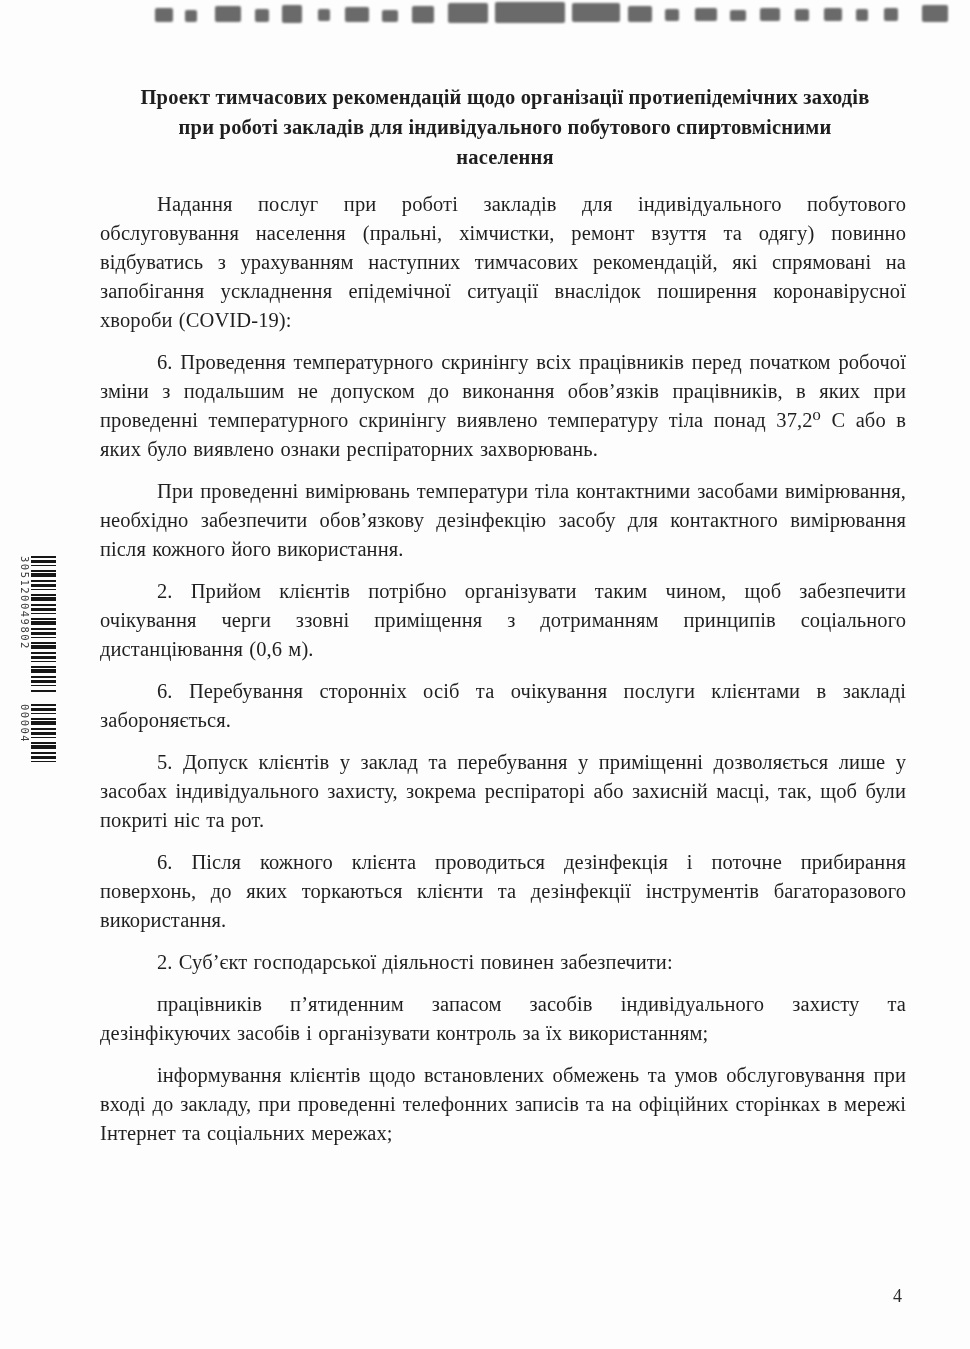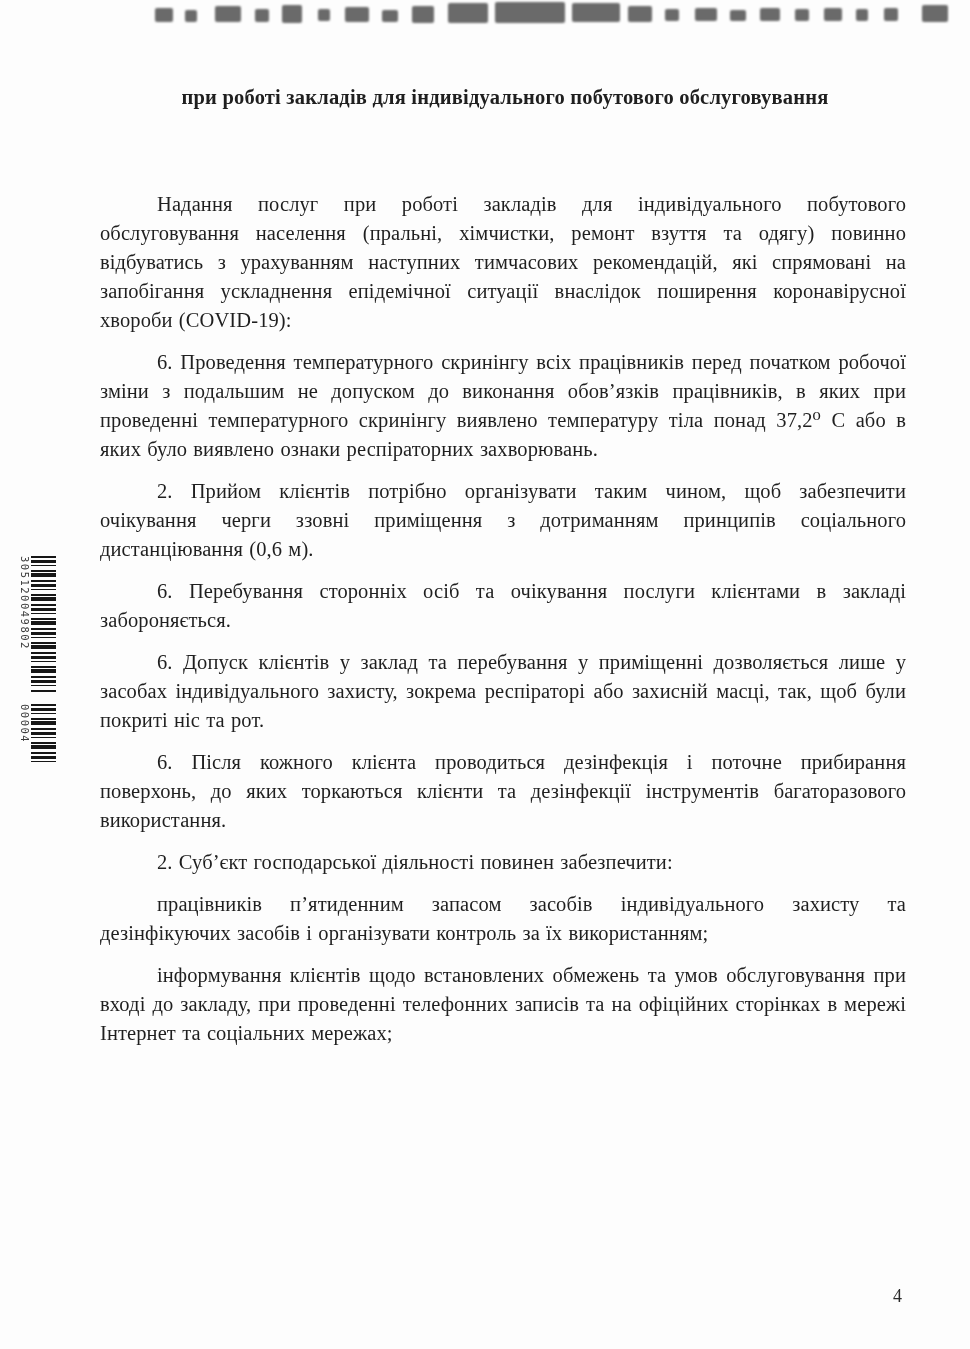--- a/index.html
+++ b/index.html
@@ -140,29 +140,32 @@
     <span style="left:730px; top:10px; width:16px; height:11px;"></span>
     <span style="left:760px; top:8px;  width:20px; height:13px;"></span>
     <span style="left:795px; top:9px;  width:14px; height:12px;"></span>
     <span style="left:824px; top:8px;  width:18px; height:13px;"></span>
     <span style="left:856px; top:9px;  width:12px; height:12px;"></span>
     <span style="left:884px; top:8px;  width:14px; height:13px;"></span>
     <span style="left:922px; top:5px;  width:26px; height:17px;"></span>
   </div>
 
   <h1 class="title">
-    <span class="line">при роботі закладів для індивідуального побутового обслуговування</span>
+    <span class="line">Проект тимчасових рекомендацій щодо організації протиепідемічних заходів</span>
+    <span class="line">при роботі закладів для індивідуального побутового спиртовмісними</span>
+    <span class="line">населення</span>
   </h1>
 
   <div class="body-text">
     <p>Надання послуг при роботі закладів для індивідуального побутового обслуговування населення (пральні, хімчистки, ремонт взуття та одягу) повинно відбуватись з урахуванням наступних тимчасових рекомендацій, які спрямовані на запобігання ускладнення епідемічної ситуації внаслідок поширення коронавірусної хвороби (COVID-19):</p>
     <p>6. Проведення температурного скринінгу всіх працівників перед початком робочої зміни з подальшим не допуском до виконання обов’язків працівників, в яких при проведенні температурного скринінгу виявлено температуру тіла понад 37,2⁰ С або в яких було виявлено ознаки респіраторних захворювань.</p>
+    <p>При проведенні вимірювань температури тіла контактними засобами вимірювання, необхідно забезпечити обов’язкову дезінфекцію засобу для контактного вимірювання після кожного його використання.</p>
     <p>2. Прийом клієнтів потрібно організувати таким чином, щоб забезпечити очікування черги ззовні приміщення з дотриманням принципів соціального дистанціювання (0,6 м).</p>
     <p>6. Перебування сторонніх осіб та очікування послуги клієнтами в закладі забороняється.</p>
-    <p>6. Допуск клієнтів у заклад та перебування у приміщенні дозволяється лише у засобах індивідуального захисту, зокрема респіраторі або захисній масці, так, щоб були покриті ніс та рот.</p>
+    <p>5. Допуск клієнтів у заклад та перебування у приміщенні дозволяється лише у засобах індивідуального захисту, зокрема респіраторі або захисній масці, так, щоб були покриті ніс та рот.</p>
     <p>6. Після кожного клієнта проводиться дезінфекція і поточне прибирання поверхонь, до яких торкаються клієнти та дезінфекції інструментів багаторазового використання.</p>
     <p>2. Суб’єкт господарської діяльності повинен забезпечити:</p>
     <p>працівників п’ятиденним запасом засобів індивідуального захисту та дезінфікуючих засобів і організувати контроль за їх використанням;</p>
     <p>інформування клієнтів щодо встановлених обмежень та умов обслуговування при вході до закладу, при проведенні телефонних записів та на офіційних сторінках в мережі Інтернет та соціальних мережах;</p>
   </div>
 
   <div class="barcode-block">
     <div class="barcode primary">
       <span class="digits">305120049802</span>
       <span class="bars"></span>

